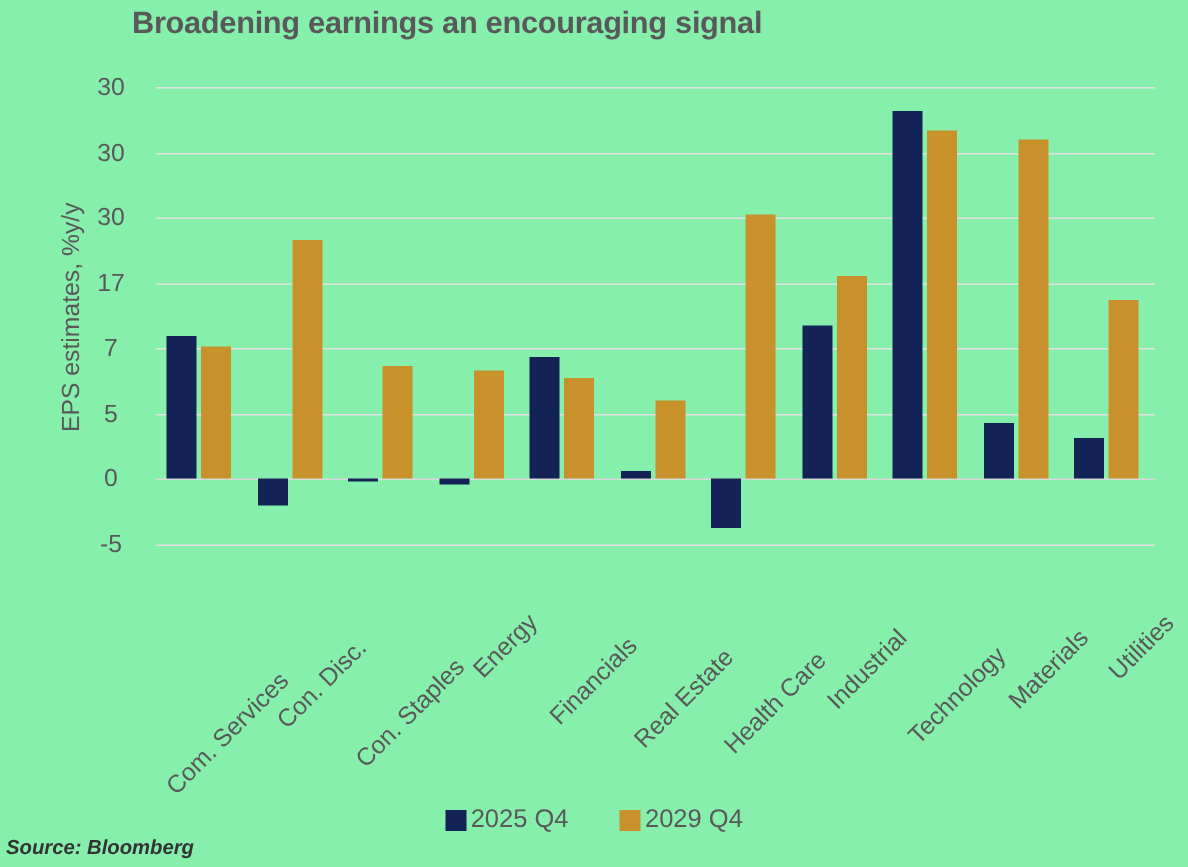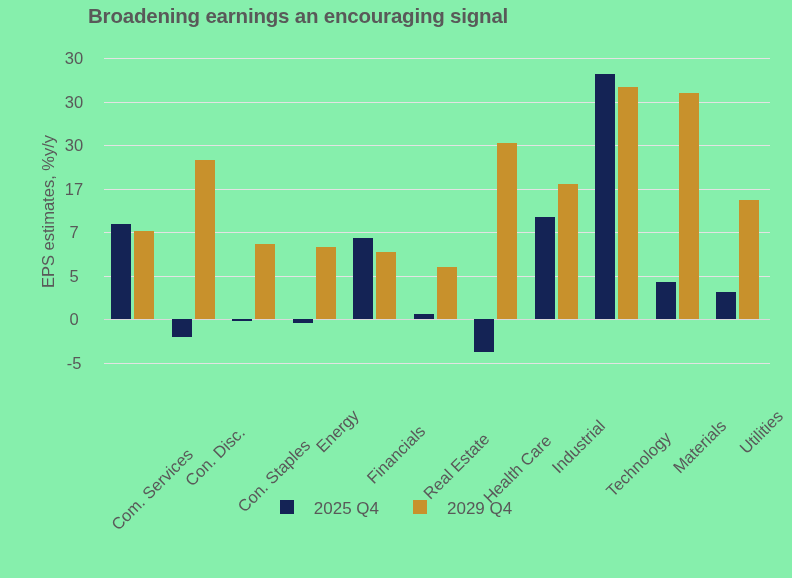--- a/index.html
+++ b/index.html
@@ -116,22 +116,23 @@
     left: 0;
     top: 500px;
     width: 792px;
     display: flex;
     justify-content: center;
     align-items: center;
     gap: 34px;
   }
   .legend-item {
     display: flex;
-    align-items: flex-start;
-    gap: 20px;
+    align-items: flex-end;
+    gap: 3px;
+    margin-top: 37px;
   }
   .legend-swatch {
     width: 14px;
     height: 14px;
     display: block;
   }
   .legend-label {
     font-size: 17px;
     color: #595959;
     line-height: 1;
@@ -241,14 +242,15 @@
       <div class="legend-item">
         <span class="legend-swatch" style="background: rgb(20, 35, 85);"></span>
         <span class="legend-label">2025 Q4</span>
       </div>
       <div class="legend-item">
         <span class="legend-swatch" style="background: rgb(200, 145, 44);"></span>
         <span class="legend-label">2029 Q4</span>
       </div>
     </div>
 
+  <div id="source-note">Source: Bloomberg</div>
 
 </div>
 
 </body></html>

